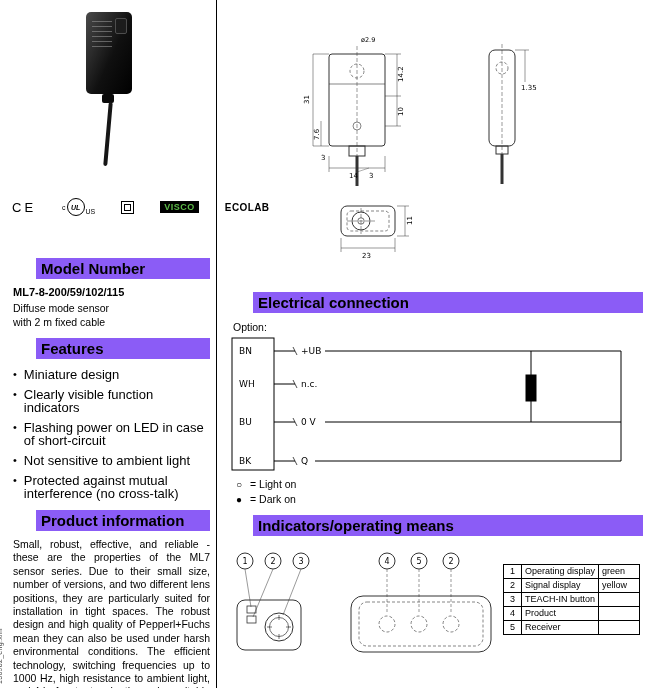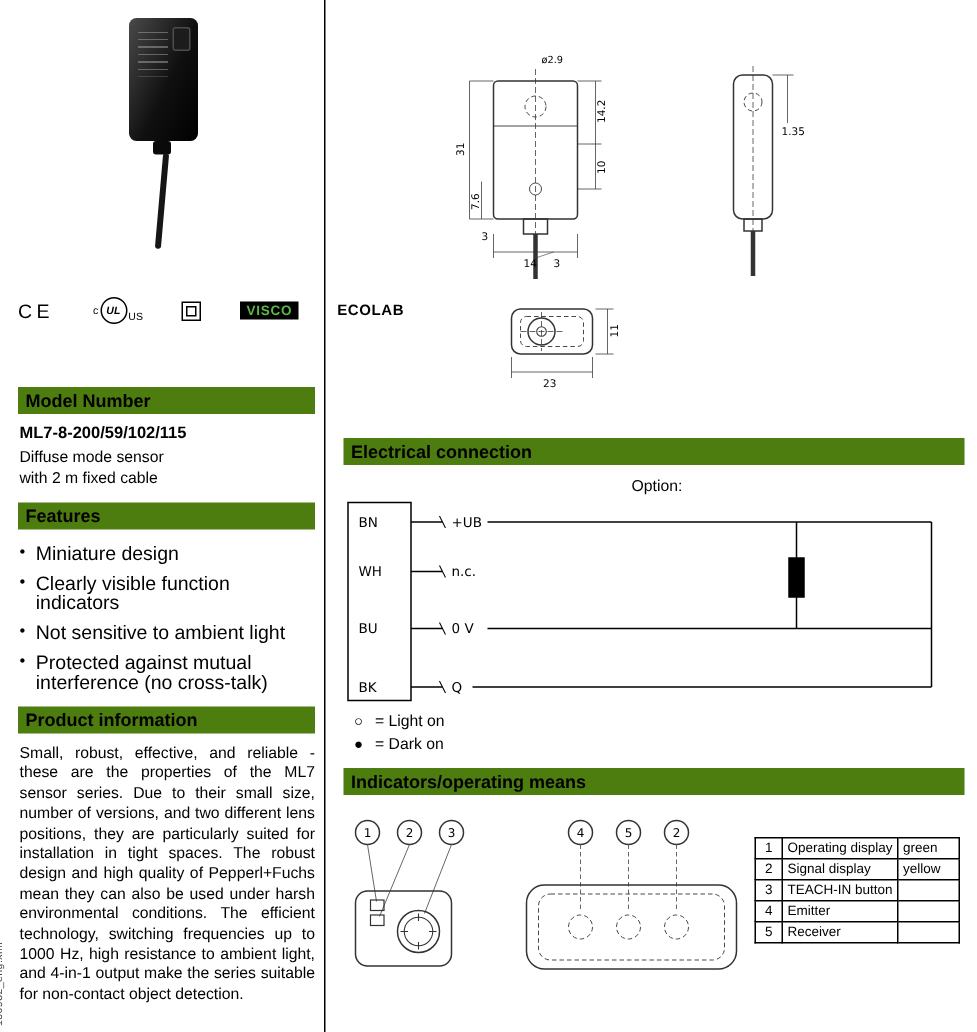--- a/index.html
+++ b/index.html
@@ -27,34 +27,34 @@
   .ul-small{font-size:7px;line-height:7px;margin-top:6px;}
   .ul-small.us{align-self:flex-end;margin:0 0 1px 0;}
   .ul-circle{width:16px;height:16px;border:1.5px solid #000;border-radius:50%;display:flex;
         align-items:center;justify-content:center;font-size:7px;font-weight:bold;font-style:italic;}
   .sq-icon{width:11px;height:11px;border:1.5px solid #000;display:flex;align-items:center;justify-content:center;}
   .sq-inner{width:5px;height:5px;border:1px solid #000;}
   .visco{background:#000;color:#5cb947;font-weight:bold;font-size:9px;padding:1px 4px;letter-spacing:.5px;}
   .ecolab{font-weight:bold;font-size:10px;letter-spacing:.4px;text-align:center;}
 
   .sections{position:absolute;top:258px;left:0;width:198px;}
-  .sec-h{background:#4d7c0f;font-weight:bold;font-size:12px;padding:2px 5px;}
+  .sec-h{background:#8b5cf6;font-weight:bold;font-size:15px;padding:2px 5px;margin-left:24px;}
   .mt{margin-top:10px;}
   .model-number{font-weight:bold;font-size:11px;margin:7px 0 4px 1px;}
   .model-desc{font-size:10.5px;margin:2px 0 2px 1px;line-height:12px;}
   .features-list{list-style:none;margin:9px 0 0;padding:0 0 0 1px;font-size:13px;}
   .features-list li{display:flex;gap:7px;margin:0 0 7px;line-height:13px;}
   .features-list li::before{content:"\2022";font-size:11px;}
   .info-text{font-size:10.5px;line-height:13.4px;text-align:justify;margin:7px 0 0 1px;}
 
   
   .right-col{position:absolute;left:229px;top:0;width:414px;}
   .dims-svg{display:block;margin-top:26px;}
   svg text{font-family:"DejaVu Sans",sans-serif;fill:#000;}
-  .option-label{font-size:10.5px;margin:8px 0 4px 4px;text-align:center;}
+  .option-label{font-size:10.5px;margin:8px 0 4px 4px;}
   .circuit-svg{display:block;margin-left:2px;}
   .legend{font-size:10.5px;margin:6px 0 0 5px;}
   .legend-row{display:flex;gap:6px;margin-bottom:3px;align-items:center;}
   .legend-sym{width:10px;text-align:center;font-size:10px;}
   .ind-row{display:flex;gap:8px;margin-top:12px;}
   .ind-table{border-collapse:collapse;font-size:9px;margin-top:16px;align-self:flex-start;}
   .ind-table td{border:1px solid #000;padding:1px 3px;line-height:11px;white-space:nowrap;}
   .ind-table td.num{text-align:center;width:11px;}
   .ind-table td.val{width:34px;}
 </style>
@@ -96,20 +96,23 @@
       <div class="model-desc">Diffuse mode sensor</div>
       <div class="model-desc">with 2 m fixed cable</div>
 
       <div class="sec-h mt">Features</div>
       <ul class="features-list">
         <li>
             <span>Miniature design</span>
           </li>
         <li>
             <span>Clearly visible function indicators</span>
+          </li>
+        <li>
+            <span>Flashing power on LED in case of short-circuit</span>
           </li>
         <li>
             <span>Not sensitive to ambient light</span>
           </li>
         <li>
             <span>Protected against mutual interference (no cross-talk)</span>
           </li>
       </ul>
 
       <div class="sec-h mt">Product information</div>
@@ -289,21 +292,21 @@
             <td>Signal display</td>
             <td class="val">yellow</td>
           </tr>
           <tr>
             <td class="num">3</td>
             <td>TEACH-IN button</td>
             <td class="val"></td>
           </tr>
           <tr>
             <td class="num">4</td>
-            <td>Emitter</td>
+            <td>Product</td>
             <td class="val"></td>
           </tr>
           <tr>
             <td class="num">5</td>
             <td>Receiver</td>
             <td class="val"></td>
           </tr>
         </tbody>
       </table>
     </div>

